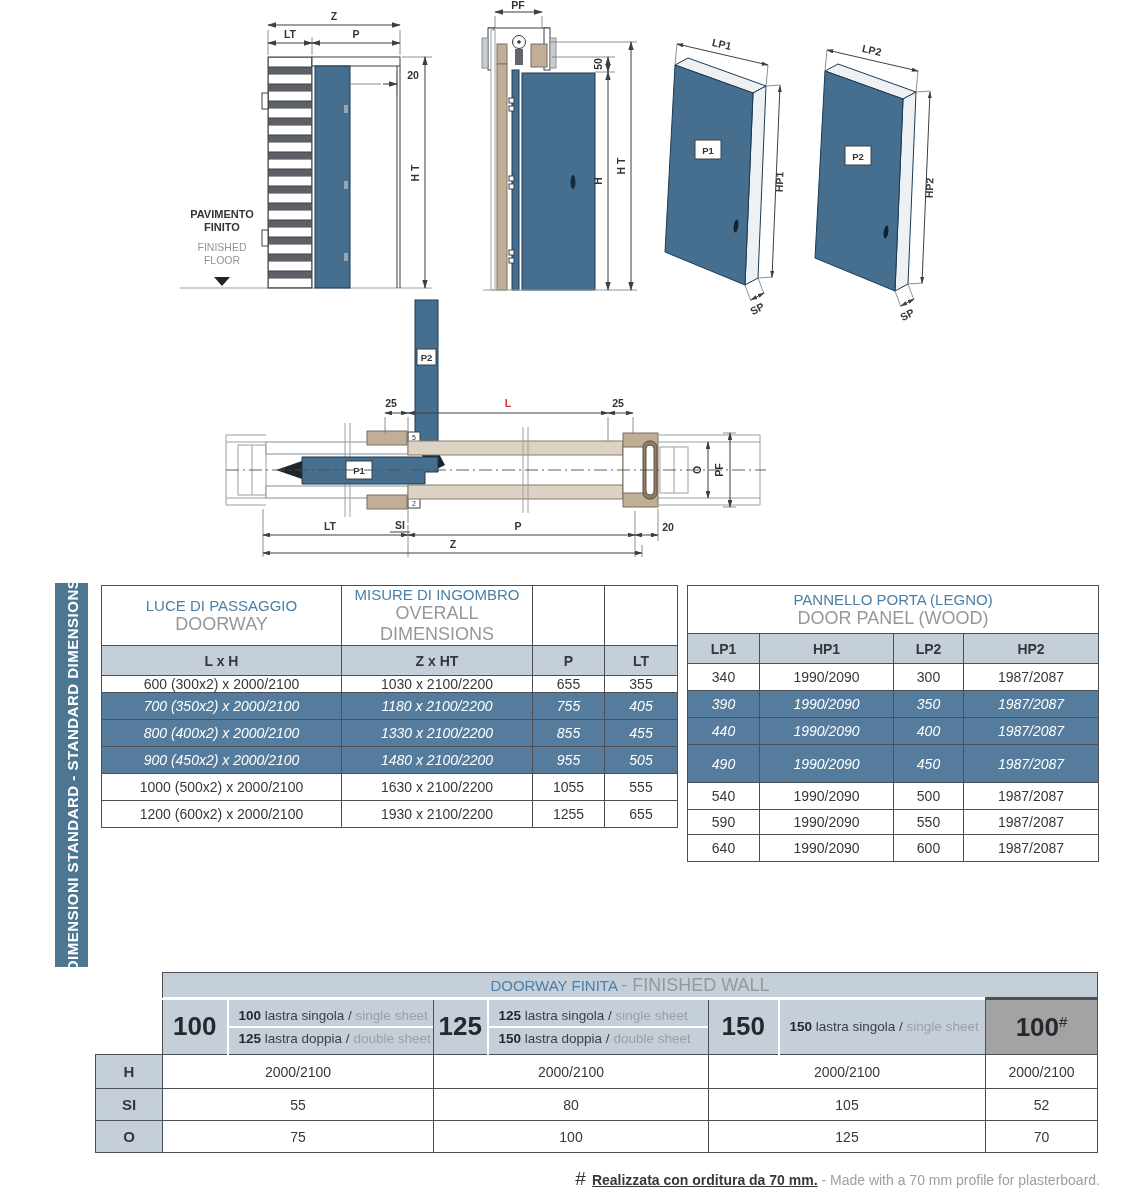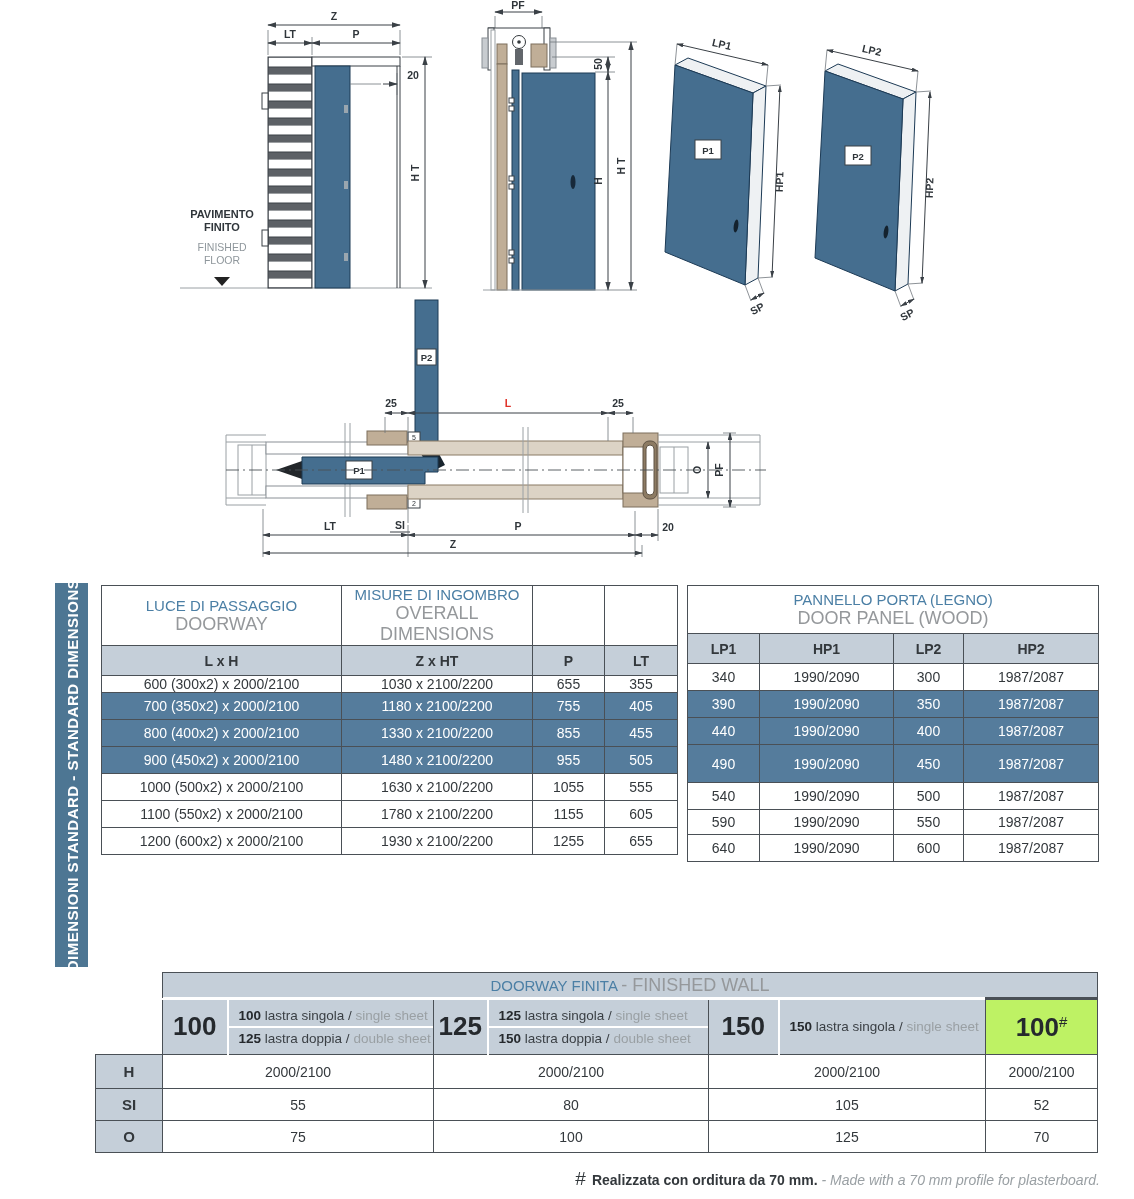--- a/index.html
+++ b/index.html
@@ -23,46 +23,46 @@
   .lightface{fill:#eef1f3;stroke:#1c3a55;stroke-width:1;}
 
   
   table.t{border-collapse:collapse;table-layout:fixed;position:absolute;}
   table.t td{border:1px solid #4a5056;text-align:center;vertical-align:middle;
              padding:0;font-size:14px;color:#33383c;overflow:hidden;}
   td.hdr{background:#fff;}
   .hit{color:#4b7fa5;font-size:15px;}
   .hen{color:#95989b;font-size:18px;}
   td.sub{background:#c5cfd9;font-weight:bold;font-size:15px;color:#2f353a;}
-  tr.hl td{background:#557c9c;color:#fff;}
+  tr.hl td{background:#557c9c;color:#fff;font-style:italic;}
   tr.hl + tr.hl td{border-top-color:#d4dde4;margin-top:43px;}
 
   
   #sidebar{position:absolute;left:55px;top:583px;width:33px;height:384px;background:#4d7693;}
   #sidebar span{position:absolute;left:50%;top:50%;transform:translate(-50%,-50%) rotate(-90deg);
      white-space:nowrap;color:#fff;font-weight:bold;font-size:15px;letter-spacing:.5px;}
 
   
   #walltable td{border:1px solid #4a5056;}
   #walltable td.none{border:none;background:#fff;}
   #walltable td.ti{background:#c5cfd9;border-bottom:2px solid #fff;font-size:15px;}
   #walltable td.size{background:#c5cfd9;font-size:26px;font-weight:bold;color:#25292d;}
   #walltable td.opt{background:#c5cfd9;border-left:2px solid #fff;text-align:left;}
-  #walltable td.lastcol{background:#bef264;font-size:26px;font-weight:bold;color:#25292d;border-top:3px solid #4a5056;}
+  #walltable td.lastcol{background:#a3a3a3;font-size:26px;font-weight:bold;color:#25292d;border-top:3px solid #4a5056;}
   #walltable td.rl{background:#c5cfd9;font-weight:bold;font-size:15px;}
   .optrow{padding:3px 10px;font-size:13.5px;color:#3a3f44;white-space:nowrap;}
   .optrow b{color:#25292d;}
   .optrow .gy{color:#9aa0a4;}
   .optdiv{border-bottom:2px solid #fff;}
   sup.hash{font-size:15px;font-weight:normal;vertical-align:9px;}
 
   #footnote{position:absolute;top:1168px;left:540px;width:560px;text-align:right;font-size:14px;color:#33383c;}
   #footnote .sym{font-size:19px;font-weight:normal;margin-right:6px;}
-  #footnote .it{font-weight:600;}
-  #footnote .en{color:#9aa0a4;font-style:italic;}
+  #footnote .it{font-weight:600;text-decoration:underline;}
+  #footnote .en{color:#9aa0a4;}
 </style>
 </head>
 <body>
 
 <div id="page">
 
   <svg style="left:170px;top:5px;" width="290" height="295" viewBox="0 0 290 295">
     <defs>
       <marker id="ar1" viewBox="0 0 10 6" refX="9" refY="3" markerWidth="9" markerHeight="5.4" orient="auto-start-reverse">
         <path d="M0,0L10,3L0,6z" fill="#3a4046"></path>
@@ -399,26 +399,20 @@
           <td>955</td>
           <td>505</td>
         </tr>
     <tr style="height:27px">
           <td>1000 (500x2) x 2000/2100</td>
           <td>1630 x 2100/2200</td>
           <td>1055</td>
           <td>555</td>
         </tr>
     <tr style="height:27px">
-          <td>1100 (550x2) x 2000/2100</td>
-          <td>1780 x 2100/2200</td>
-          <td>1155</td>
-          <td>605</td>
-        </tr>
-    <tr style="height:27px">
           <td>1200 (600x2) x 2000/2100</td>
           <td>1930 x 2100/2200</td>
           <td>1255</td>
           <td>655</td>
         </tr>
   </tbody>
     </table>
 
   <table class="t" id="paneltable" style="left:687px;top:585px;width:411px;">
     <colgroup>

